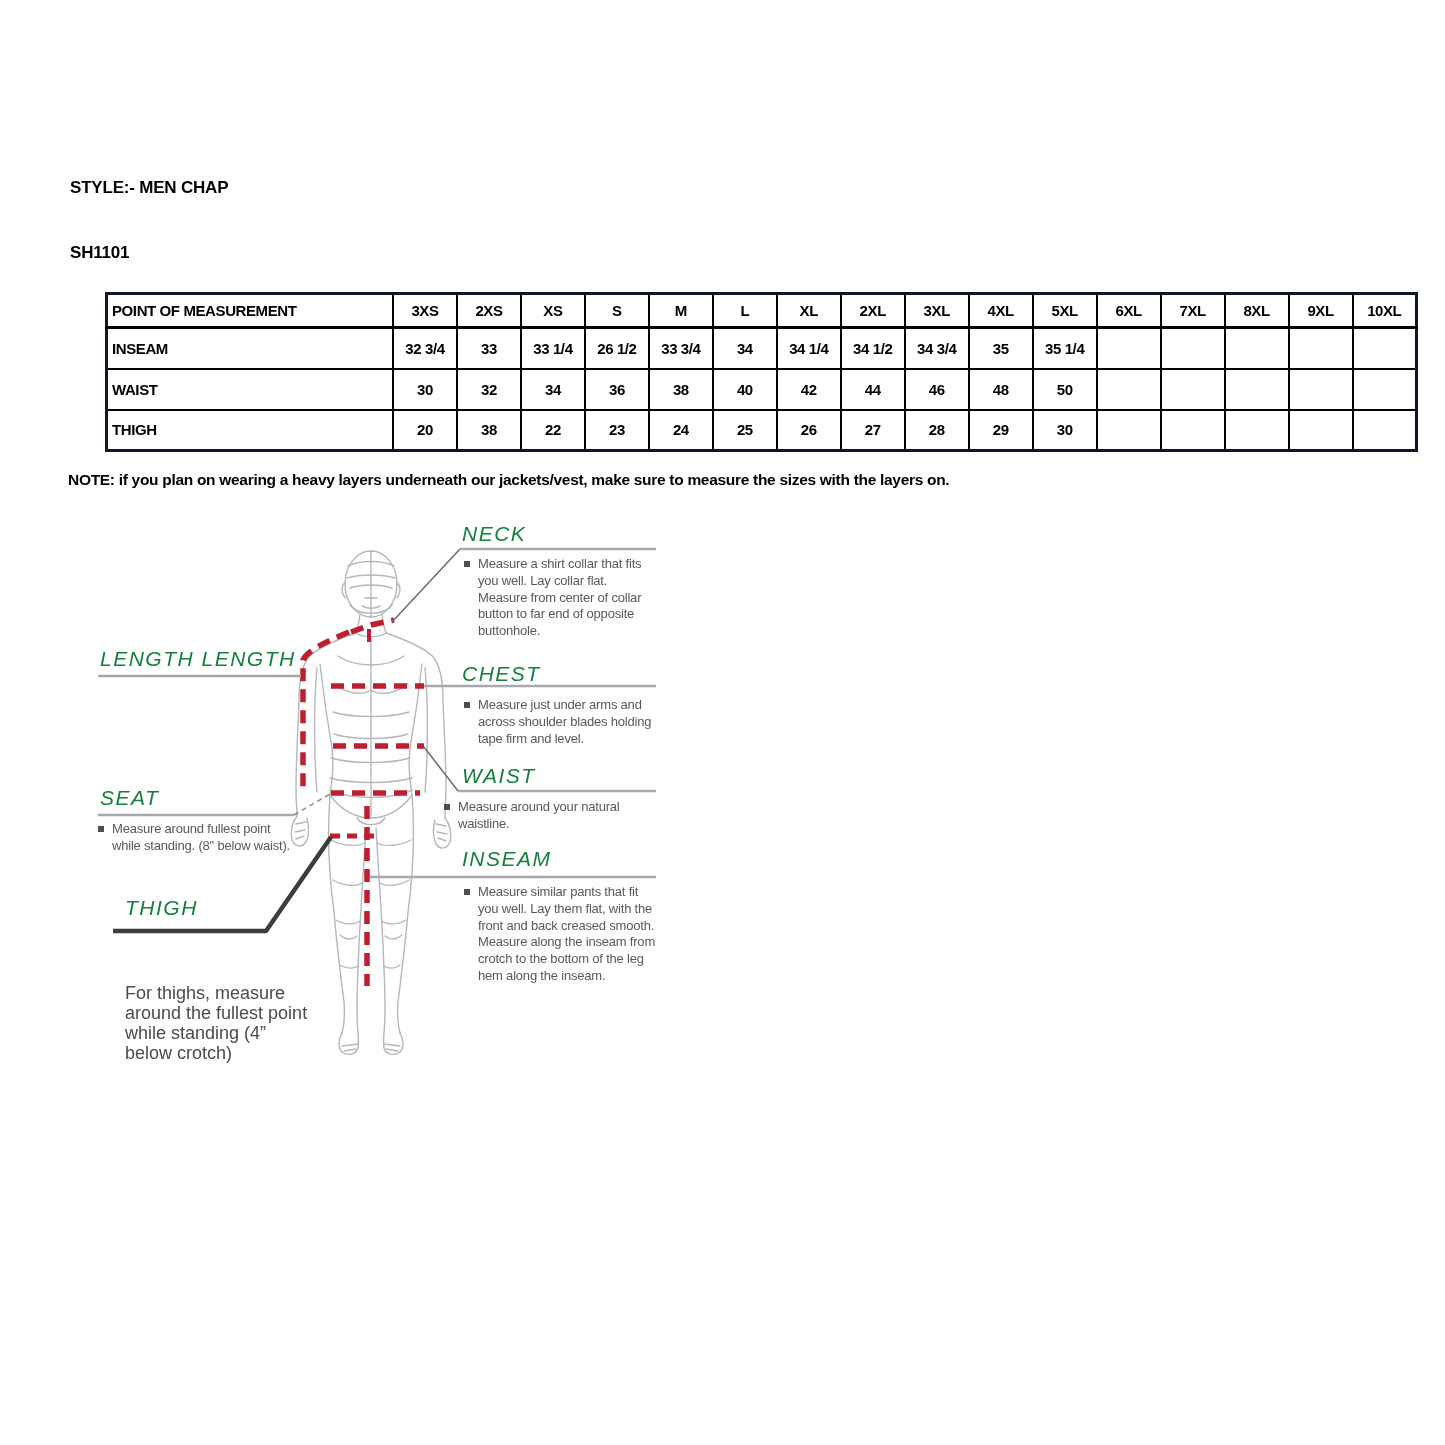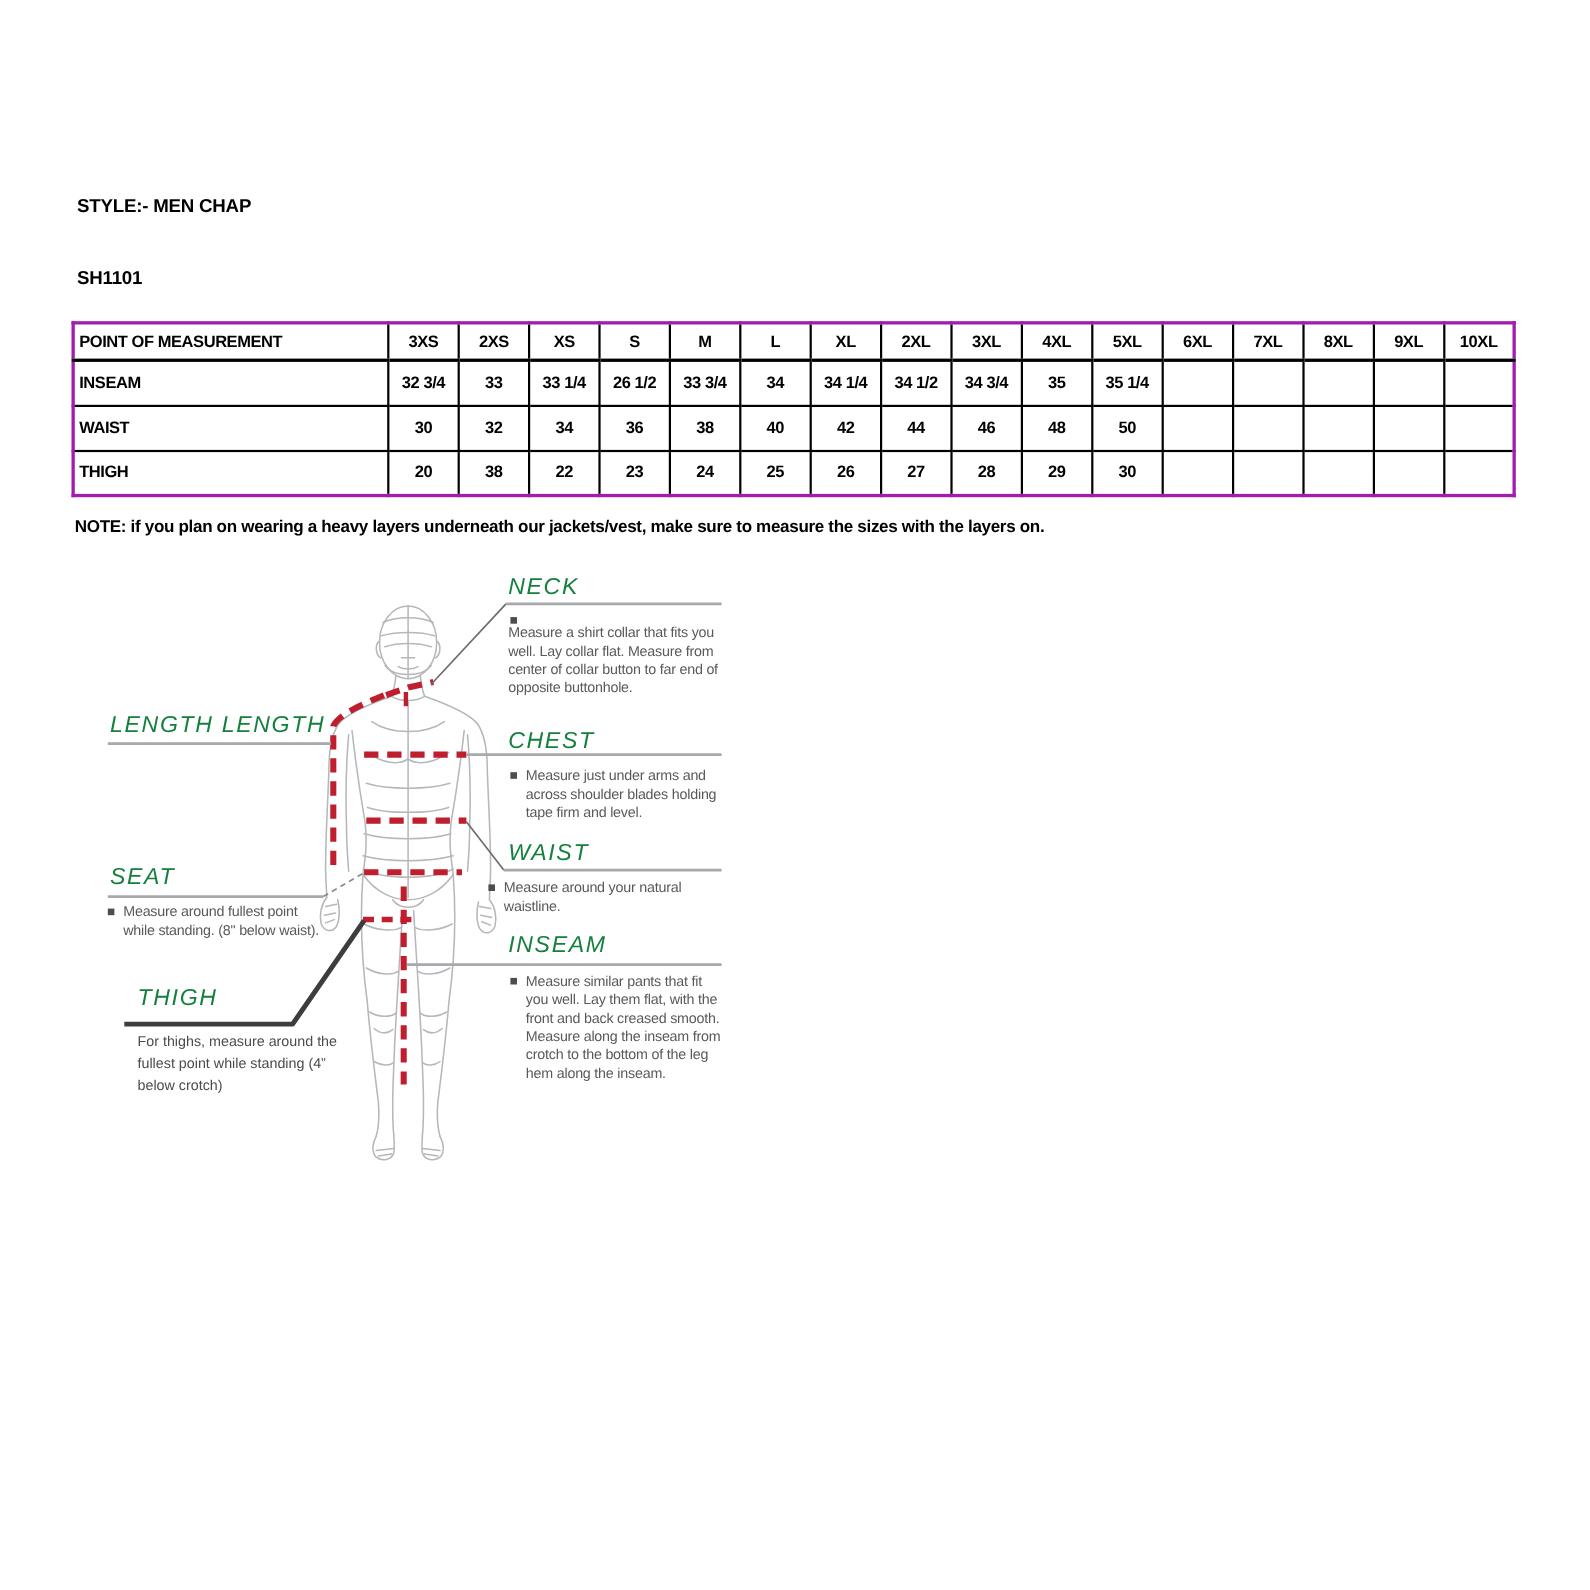--- a/index.html
+++ b/index.html
@@ -7,38 +7,38 @@
         font-family:"Liberation Sans",sans-serif;color:#000;overflow:hidden;}
   .abs{position:absolute;}
 
   
   .doc-title{font-size:17px;font-weight:bold;letter-spacing:-0.2px;}
   .doc-code{font-size:17px;font-weight:bold;letter-spacing:-0.2px;}
   .doc-note{font-size:15.5px;font-weight:bold;letter-spacing:-0.3px;}
 
   
   table.size{border-collapse:collapse;table-layout:fixed;width:1313px;
-             border:3px solid #a21caf;}
+             border:3px solid #0f172a;margin-left:40px;}
   table.size th,table.size td{border:2px solid #000;padding:0 2px;
              font-size:15px;letter-spacing:-0.4px;text-align:center;
              overflow:hidden;white-space:nowrap;}
   table.size thead tr{height:34px;}
   table.size tbody tr{height:41px;}
   table.size thead th{font-weight:bold;border-bottom:3px solid #000;}
   table.size .first{width:278px;text-align:left;padding-left:4px;font-weight:bold;}
   table.size td{font-weight:bold;}
 
   
   .m-title{position:absolute;font-size:21px;letter-spacing:1.5px;color:#15803d;font-style:italic;}
   .m-desc{position:absolute;display:flex;align-items:flex-start;
           font-size:13px;line-height:16.8px;color:#58595b;letter-spacing:-0.2px;}
   .m-desc .bullet{flex:0 0 auto;width:6px;height:6px;background:#4d4d4f;
           margin:5px 8px 0 2px;}
   .m-desc .txt{flex:1 1 auto;}
-  .m-desc.plain{color:#4b4b4d;font-size:13px;line-height:20px;letter-spacing:0;}
+  .m-desc.plain{color:#4b4b4d;font-size:18px;line-height:20px;letter-spacing:0;margin-top:46px;}
 
   svg{position:absolute;left:0;top:0;pointer-events:none;}
 </style>
 </head>
 <body>
 
 <div class="page">
 
   <div class="abs doc-title" style="left:70px;top:178px;">STYLE:- MEN CHAP</div>
   <div class="abs doc-code" style="left:70px;top:243px;">SH1101</div>
@@ -217,21 +217,21 @@
       <path stroke="#a7a9ac" stroke-width="2.5" d="M458,791 L656,791"></path>
       <path stroke="#a7a9ac" stroke-width="2.5" d="M370,877 L656,877"></path>
       <path stroke="#a7a9ac" stroke-width="2.5" d="M98,676 L301,676"></path>
       <path stroke="#a7a9ac" stroke-width="2.5" d="M98,815 L294,815"></path>
       <path stroke="#8a8a8a" stroke-width="1.5" stroke-dasharray="5 4" d="M294,815 L330,794"></path>
       <path stroke="#3d3d3f" stroke-width="4.5" d="M113,931 L266,931 L331,837"></path>
     </g>
   </svg>
 
   <div class="m-title" style="left:462px;top:522px;">NECK</div>
-  <div class="m-desc" style="left:462px;top:556px;width:192px;flex-direction:column;">
+  <div class="m-desc" style="left:462px;top:556px;width:192px;">
     <span class="bullet"></span>
     <span class="txt">Measure a shirt collar that fits you well. Lay collar flat. Measure from center of collar button to far end of opposite buttonhole.</span>
   </div>
 
   <div class="m-title" style="left:462px;top:662px;">CHEST</div>
   <div class="m-desc" style="left:462px;top:697px;width:192px;">
     <span class="bullet"></span>
     <span class="txt">Measure just under arms and across shoulder blades holding tape firm and level.</span>
   </div>
 

